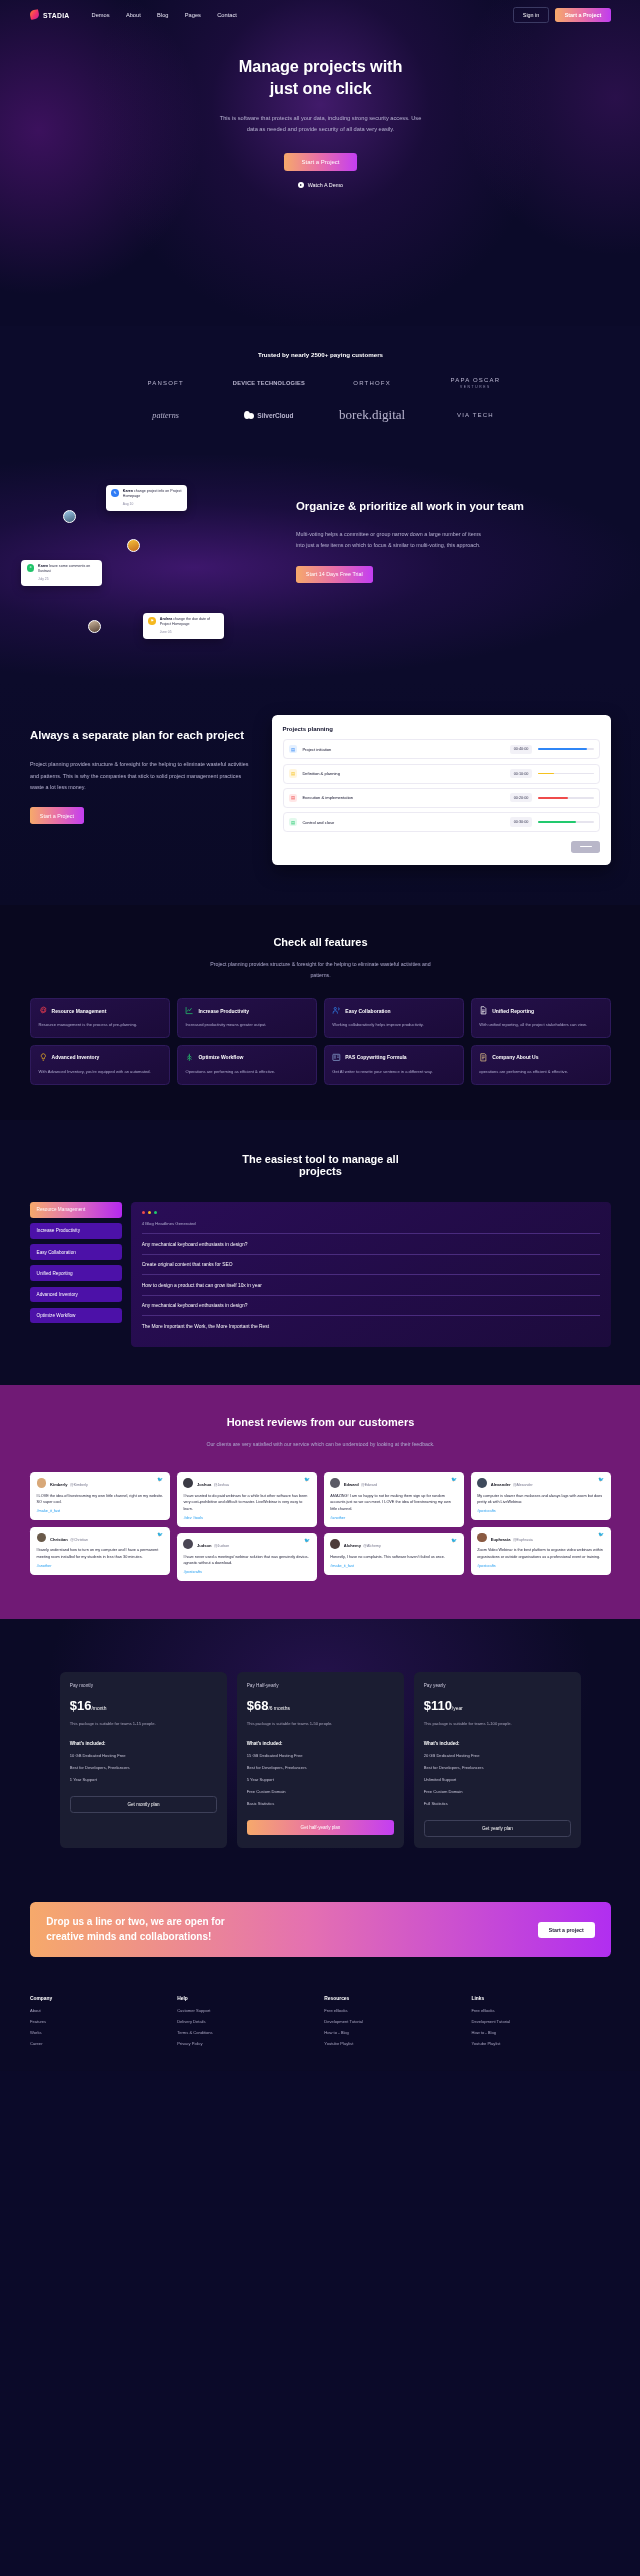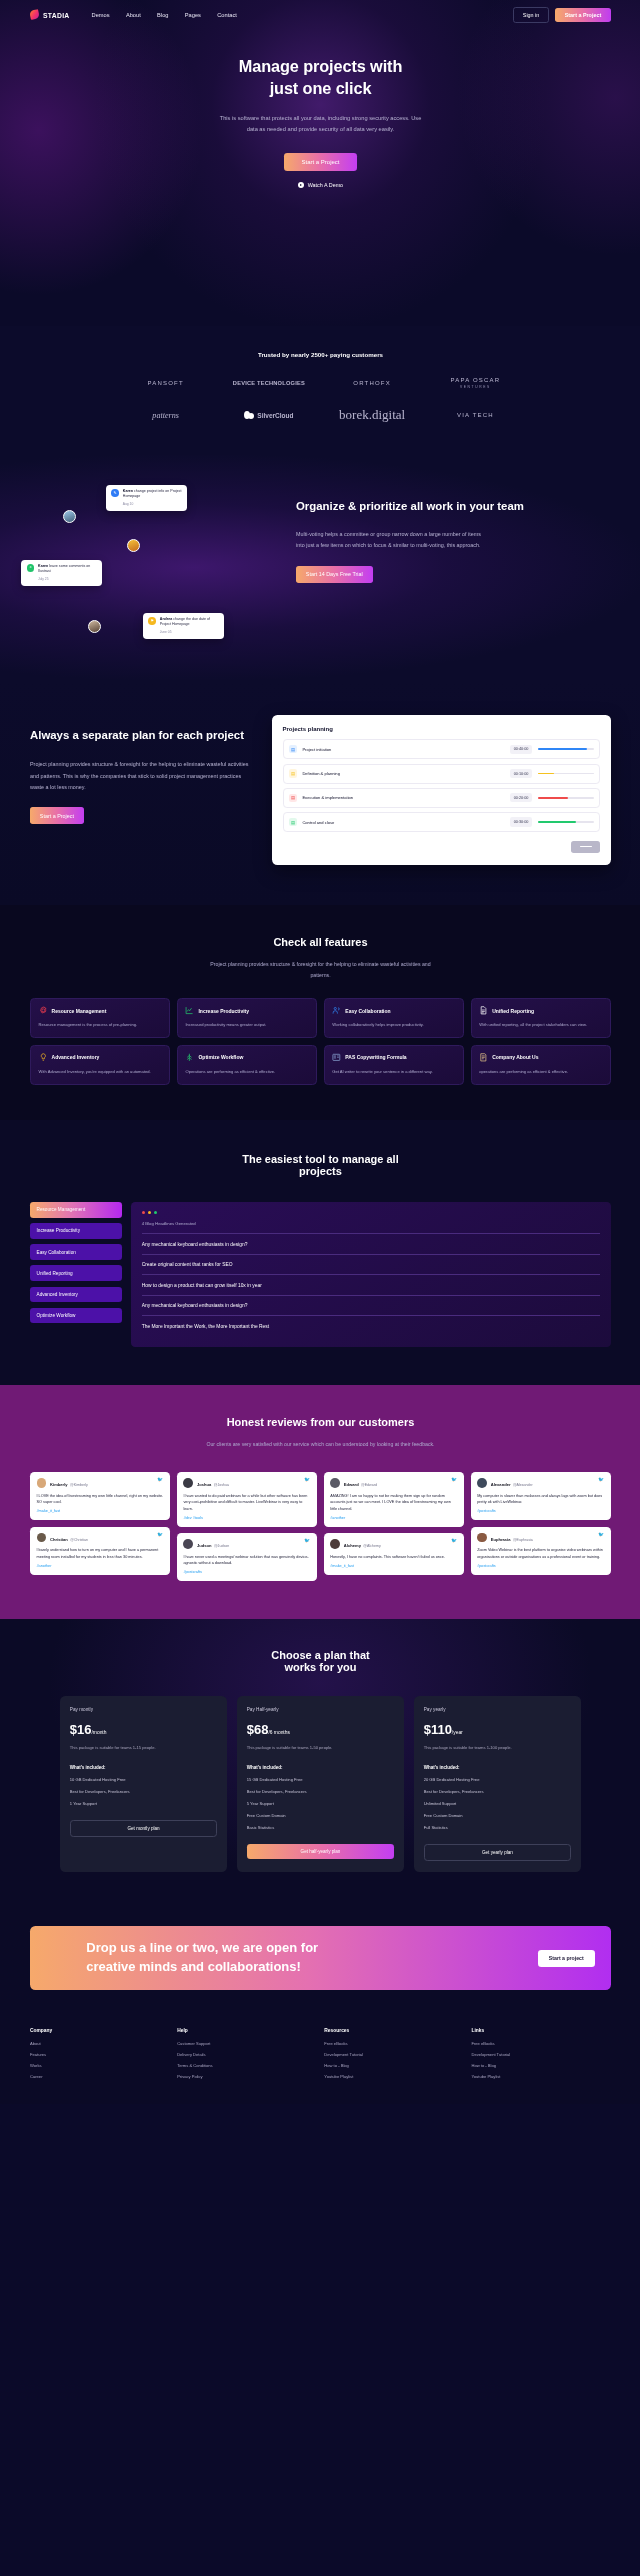--- a/index.html
+++ b/index.html
@@ -236,21 +236,21 @@
   .pr-btn.hot {
     border:0; background:linear-gradient(90deg,#f6a96b 0%,#e86fa8 50%,#c33ef2 100%);
   }
 
   
   .cta-wrap { padding:18.5px 30px 22px; background:#0b0a26; }
   .cta {
     background:linear-gradient(90deg,#f6a96b 0%,#e470b1 48%,#b12ef0 100%);
     border-radius:5.4px; padding:13px 16.3px; display:flex; align-items:center;
   }
-  .cta-txt { font-size:13px; font-weight:700; line-height:1.45;margin-left:40px; }
+  .cta-txt { font-size:10px; font-weight:700; line-height:1.45; }
   .cta-btn {
     margin-left:auto; background:#fff; color:#1b1533; border:0; border-radius:3.3px;
     padding:5.4px 11px; font-size:5.2px; font-family:inherit; cursor:pointer; font-weight:600;
   }
 
   
   .footer { padding:16.3px 30px 18.5px; background:#0b0a26; display:grid;
     grid-template-columns:repeat(4,1fr); gap:7.6px; }
   .ft-h { font-size:4.9px; font-weight:700; margin-bottom:7.6px; }
   .ft-l { font-size:4.1px; color:#a8a4c0; margin-bottom:6px; display:block; text-decoration:none; }
@@ -638,24 +638,20 @@
             <span class="tw-bird">🐦</span>
           </div>
           <div class="tw-body">Zoom Video Webinar is the best platform to organise video webinars within organisations or outside organisations as a professional event or training.</div>
           <span class="tw-tag">#postcrafts</span>
         </div>
       </div>
     </div>
   </section>
 
   <section class="pricing">
-    <h2 class="sec-h2">
-      <span>Choose a plan that</span><br>
-      <span>works for you</span>
-    </h2>
     <div class="price-grid">
 
       <div class="price-card">
         <div class="pr-period">Pay montly</div>
         <div class="pr-amount">
           <span>$16</span><small>/month</small>
         </div>
         <div class="pr-desc">This package is suitable for teams 1-15 people.</div>
         <div class="pr-inc">What's included:</div>
         <div class="pr-feat">10 GB Dedicated Hosting Free</div>

